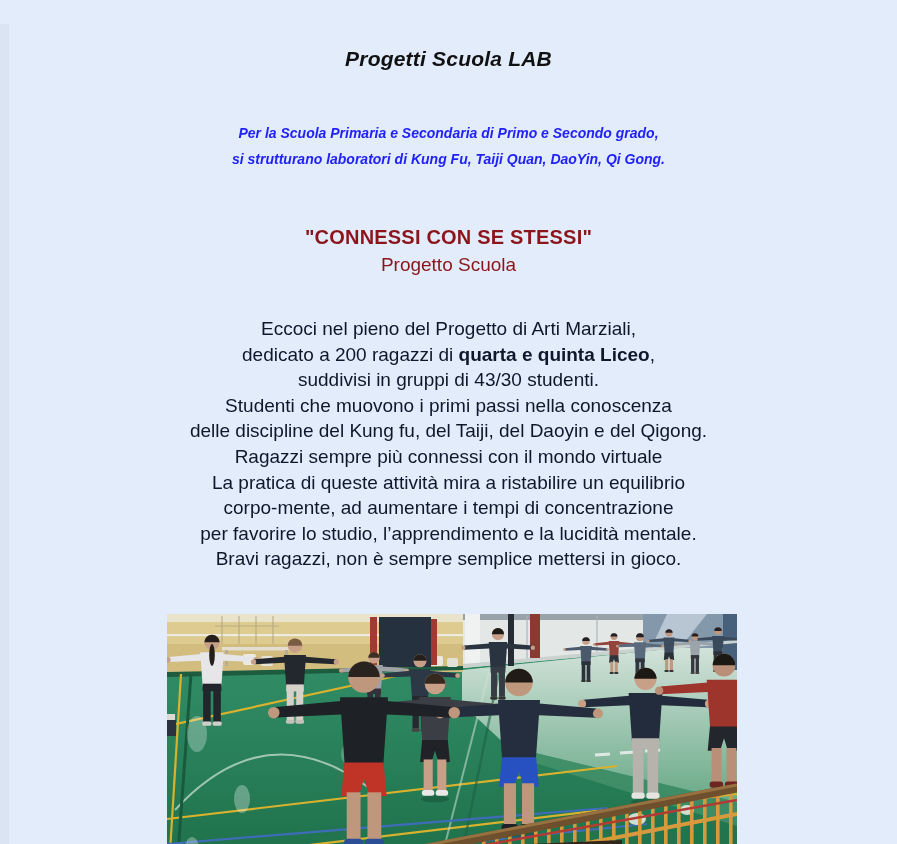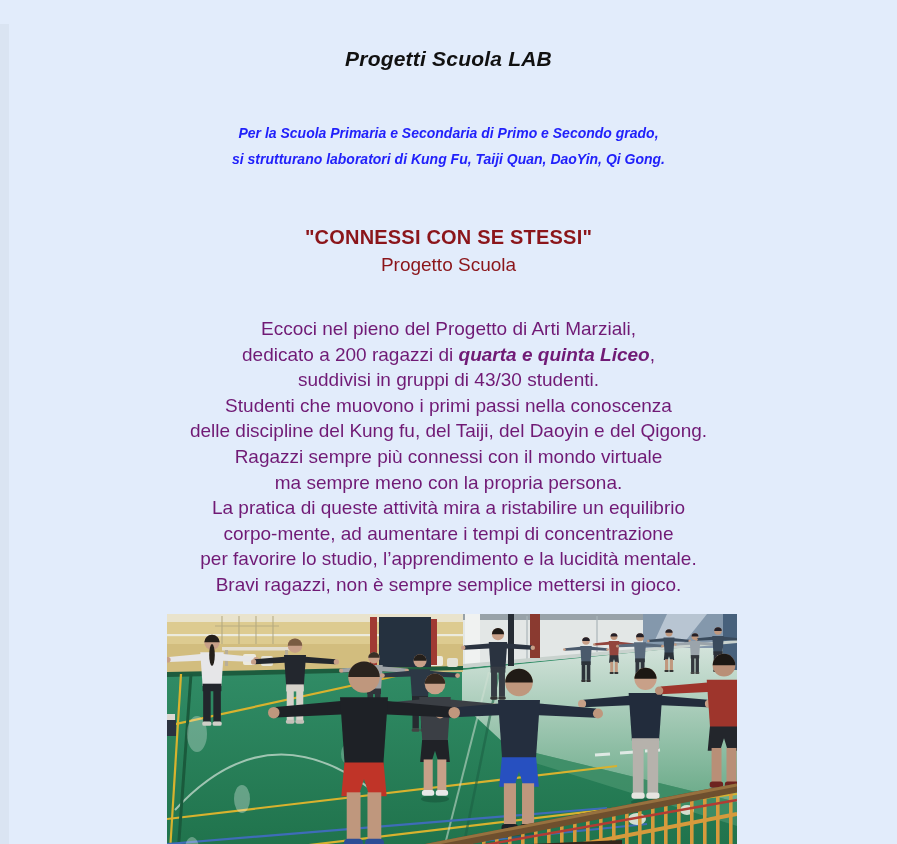--- a/index.html
+++ b/index.html
@@ -18,23 +18,23 @@
   .intro-text{
     margin-top:49px;text-align:center;
     font-size:14px;font-weight:bold;font-style:italic;color:#2121fa;
     line-height:26px;
   }
   .section-block{margin-top:52px;text-align:center;color:#8b151a;line-height:27px;}
   .section-heading{font-size:20px;font-weight:bold;letter-spacing:0.2px;}
   .section-subheading{font-size:19px;font-weight:normal;}
   .body-text{
     margin-top:38px;text-align:center;
-    font-size:19px;color:#701a75;line-height:25.6px;
-  }
-  .body-line b{font-weight:bold;font-style:italic;}
+    font-size:19px;color:#0f172a;line-height:25.6px;
+  }
+  .body-line b{font-weight:bold;}
   .photo-wrap{
     position:absolute;left:167px;top:590px;width:570px;height:254px;
     overflow:hidden;background:#2f8a60;
   }
   .photo-wrap svg{display:block;}
 </style>
 </head>
 <body>
 
 <div class="page">
@@ -52,21 +52,20 @@
     <div class="section-subheading">Progetto Scuola</div>
   </div>
 
   <div class="body-text">
       <div class="body-line"><span>Eccoci nel pieno del Progetto di Arti Marziali,</span></div>
       <div class="body-line"><span>dedicato a 200 ragazzi di </span><b>quarta e quinta Liceo</b><span>,</span></div>
       <div class="body-line"><span>suddivisi in gruppi di 43/30 studenti.</span></div>
       <div class="body-line"><span>Studenti che muovono i primi passi nella conoscenza</span></div>
       <div class="body-line"><span>delle discipline del Kung fu, del Taiji, del Daoyin e del Qigong.</span></div>
       <div class="body-line"><span>Ragazzi sempre più connessi con il mondo virtuale</span></div>
-      <div class="body-line"><span>ma sempre meno con la propria persona.</span></div>
       <div class="body-line"><span>La pratica di queste attività mira a ristabilire un equilibrio</span></div>
       <div class="body-line"><span>corpo-mente, ad aumentare i tempi di concentrazione</span></div>
       <div class="body-line"><span>per favorire lo studio, l’apprendimento e la lucidità mentale.</span></div>
       <div class="body-line"><span>Bravi ragazzi, non è sempre semplice mettersi in gioco.</span></div>
     </div>
 
   <figure class="photo-wrap" style="margin:0">
     <svg width="570" height="254" viewBox="0 0 570 254" xmlns="http://www.w3.org/2000/svg">
       <defs>
         <linearGradient id="floorG" x1="0" y1="0" x2="0" y2="1">

